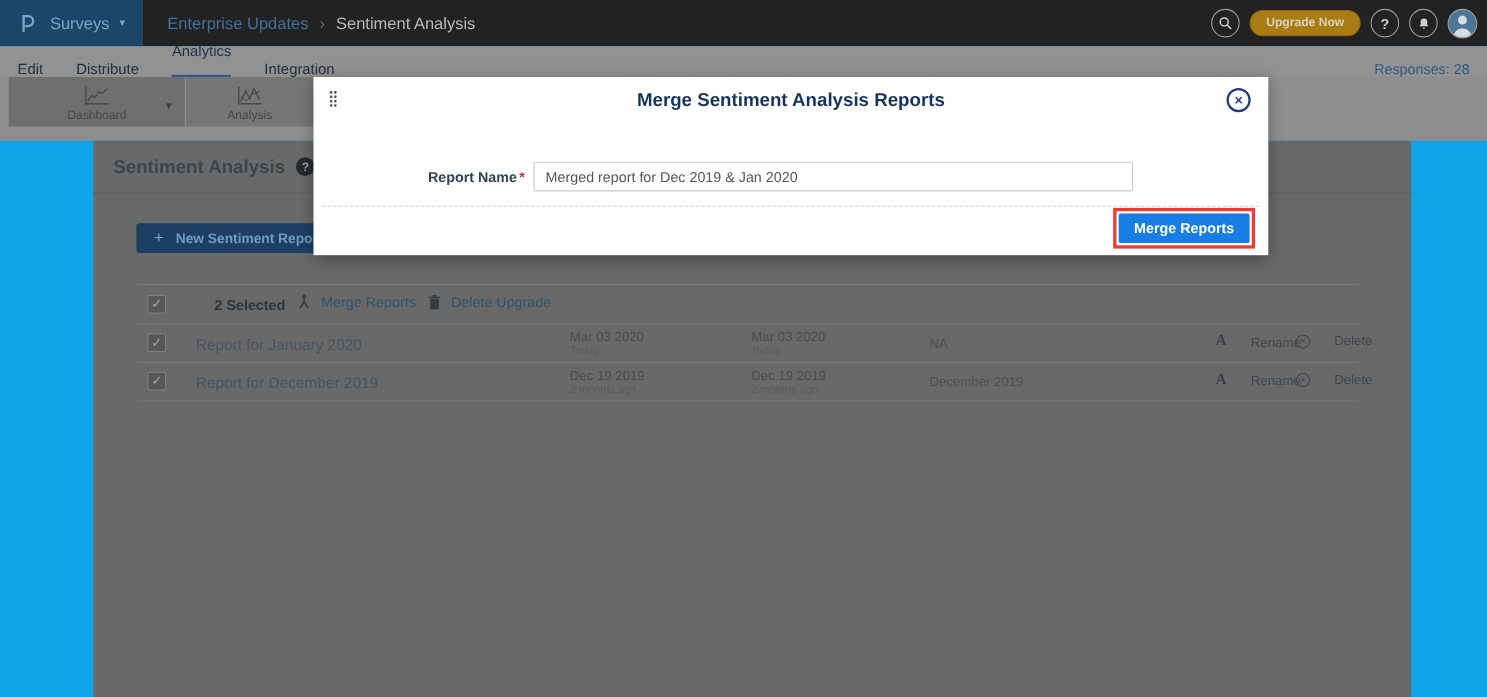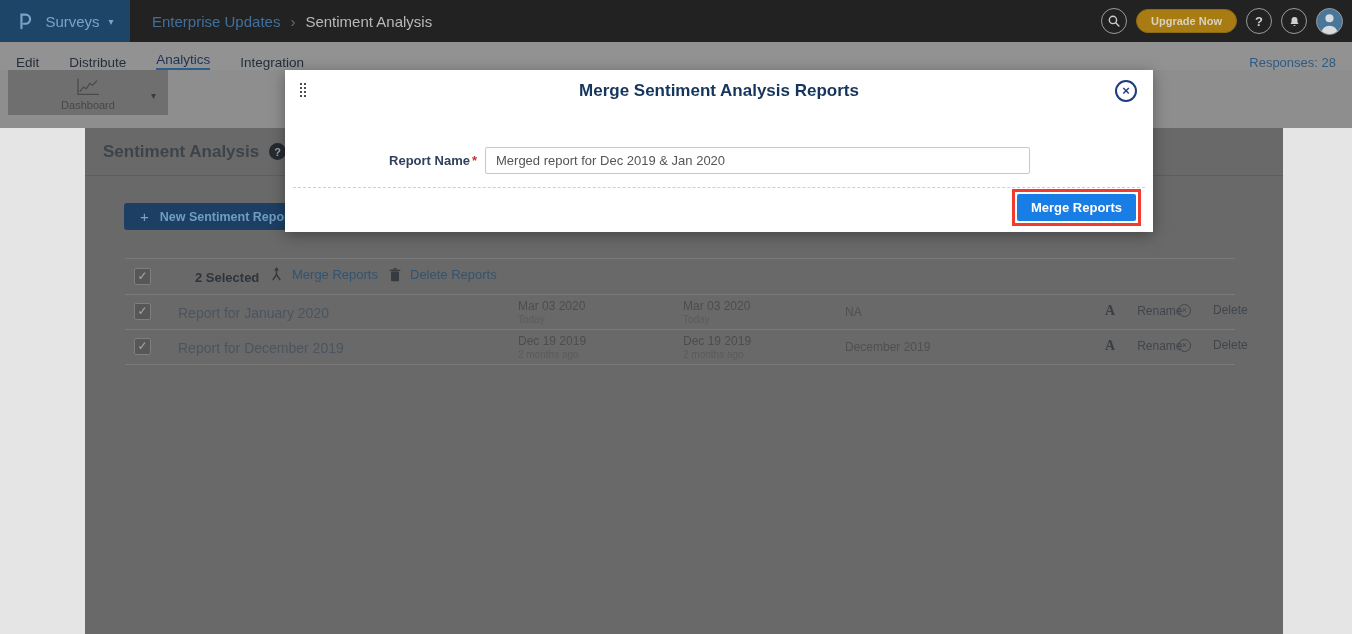--- a/index.html
+++ b/index.html
@@ -1,38 +1,38 @@
 <!DOCTYPE html>
 <html><head>
 <meta charset="utf-8">
 <style>
   * { margin:0; padding:0; box-sizing:border-box; }
   html,body { width:1352px; height:634px; }
   body { font-family:"Liberation Sans", sans-serif; }
-  #app { position:relative; width:1352px; height:634px; background:#e5e5e5; overflow:hidden; }
+  #app { position:relative; width:1352px; height:634px; background:#0ea5e9; overflow:hidden; }
 
   
   .navbar { position:absolute; left:0; top:0; width:1352px; height:42px; background:#232222; display:flex; align-items:center; }
   .logo-block { width:130px; height:42px; background:#1d4568; display:flex; align-items:center; justify-content:center; gap:9px; cursor:pointer; }
   .logo-block svg { display:block; }
   .product-name { color:#7ba3c9; font-size:15px; }
   .caret { color:#7ba3c9; font-size:10px; }
   .breadcrumb { display:flex; align-items:center; gap:10px; margin-left:22px; font-size:15px; }
   .crumb-1 { color:#41709b; cursor:pointer; }
   .crumb-sep { color:#6e6e6e; font-size:15px; }
   .crumb-2 { color:#b9b9b9; }
   .nav-right { margin-left:auto; display:flex; align-items:center; gap:9px; padding-right:9px; }
   .nav-circle { width:26px; height:26px; border-radius:50%; border:1.5px solid #9a9a9a; display:flex; align-items:center; justify-content:center; color:#cfcfcf; font-size:13px; font-weight:bold; cursor:pointer; background:transparent; }
   .upgrade-pill { height:24px; padding:0 14px; border-radius:12px; background:#a87c12; color:#d9d2bf; font-size:11px; font-weight:bold; display:flex; align-items:center; cursor:pointer; border:1px solid #8d6a14; }
   .avatar { width:27px; height:27px; border-radius:50%; background:#4a7699; border:1.5px solid #9a9a9a; overflow:hidden; display:flex; align-items:center; justify-content:center; cursor:pointer; }
 
   
   .subnav { position:absolute; left:0; top:42px; width:1352px; height:28px; background:#929292; display:flex; align-items:flex-end; padding:0 16px; gap:30px; }
   .subnav-item { font-size:13.5px; color:#242f3a; cursor:pointer; }
-  .subnav-item.active { color:#1d3354; border-bottom:2px solid #2c5d8c; padding-bottom:1px; }
+  .subnav-item.active { color:#1d3354; border-bottom:2px solid #2c5d8c; padding-bottom:14px; }
   .responses { margin-left:auto; font-size:13px; color:#2c5b84; }
 
   
   .toolbar { position:absolute; left:0; top:70px; width:1352px; height:58px; background:#8e8e8e; }
   .tool-tab { position:absolute; top:0; height:45px; display:flex; flex-direction:column; align-items:center; justify-content:flex-end; padding-bottom:4px; cursor:pointer; }
   .tool-tab .tab-label { font-size:11px; color:#474747; margin-top:2px; }
   .tab-dashboard { left:8px; width:160px; background:#6f6f6f; }
   .tab-analysis { left:169px; width:116px; background:#767676; }
   .tab-caret { position:absolute; right:12px; top:20px; color:#3d3d3d; font-size:10px; }
 
@@ -138,20 +138,28 @@
 
   <div class="toolbar">
     <div class="tool-tab tab-dashboard">
       <svg width="28" height="20" viewBox="0 0 30 22">
         <path d="M4 2 V19 H27" fill="none" stroke="#4a4a4a" stroke-width="1.4"></path>
         <path d="M6 16 L10 11 L13 13 L17 7 L20 9 L25 4" fill="none" stroke="#4a4a4a" stroke-width="1.4"></path>
       </svg>
       <span class="tab-caret">▾</span>
       <span class="tab-label">Dashboard</span>
     </div>
+    <div class="tool-tab tab-analysis">
+      <svg width="28" height="20" viewBox="0 0 30 22">
+        <path d="M4 2 V19 H27" fill="none" stroke="#4a4a4a" stroke-width="1.4"></path>
+        <path d="M6 17 L11 6 L15 14 L19 4 L25 15" fill="none" stroke="#4a4a4a" stroke-width="1.4"></path>
+        <path d="M6 12 L12 16 L18 9 L25 7" fill="none" stroke="#4a4a4a" stroke-width="1"></path>
+      </svg>
+      <span class="tab-label">Analysis</span>
+    </div>
   </div>
 
   <section class="card">
     <div class="card-head">
       <h1 class="page-title">Sentiment Analysis</h1>
       <span class="help-badge">?</span>
     </div>
 
     <button class="new-report-btn">
       <span class="plus">+</span>
@@ -169,21 +177,21 @@
             <path d="M7 0 L4.3 3.6 H9.7 Z" fill="#363b40"></path>
           </svg>
           <span class="txt">Merge Reports</span>
         </span>
         <span class="bar-link deleteall-link">
           <svg width="12" height="14" viewBox="0 0 12 14">
             <rect x="2" y="3.6" width="8" height="9.6" rx="1" fill="#363b40"></rect>
             <rect x="0.8" y="1.7" width="10.4" height="1.4" fill="#363b40"></rect>
             <rect x="4.2" y="0.2" width="3.6" height="1.4" fill="#363b40"></rect>
           </svg>
-          <span class="txt">Delete Reports</span>
+          <span class="txt">Delete Upgrade</span>
         </span>
       </div>
 
       <div class="trow">
         <span class="cb">✓</span>
         <span class="row-name">Report for January 2020</span>
         <div class="dcol col-created">
           <div class="d1">Mar 03 2020</div>
           <div class="d2">Today</div>
         </div>

